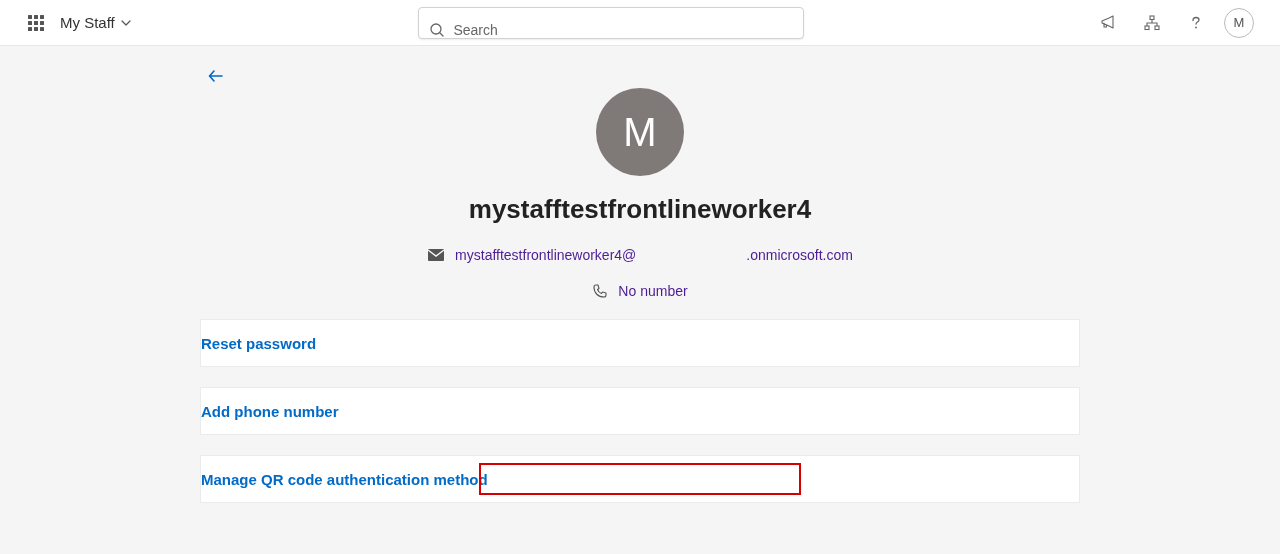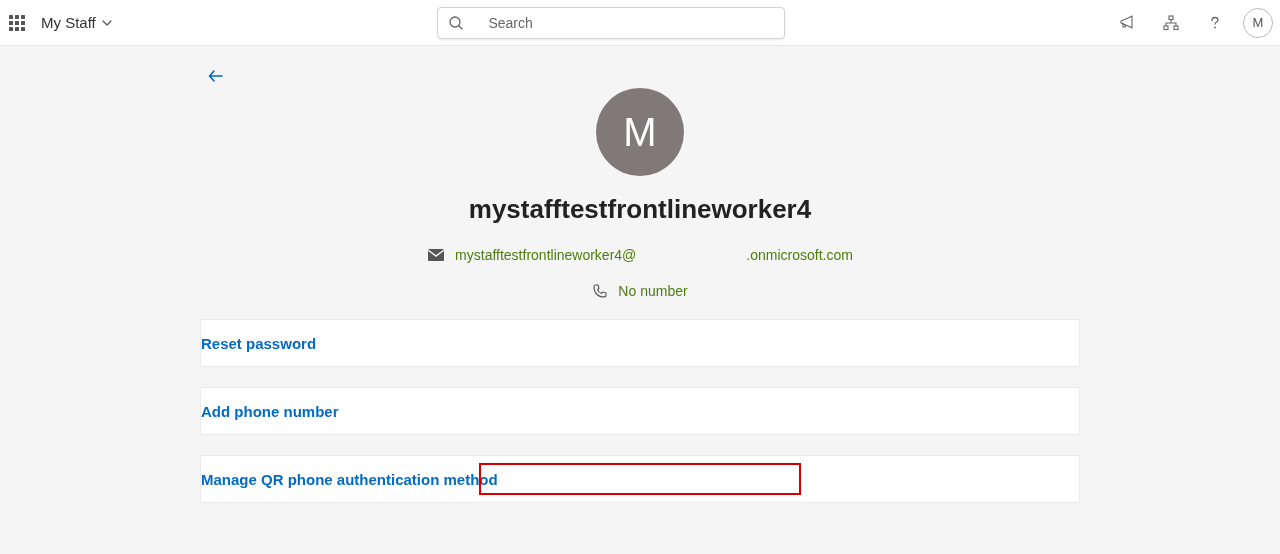--- a/index.html
+++ b/index.html
@@ -13,21 +13,21 @@
       width: 1280px;
       height: 554px;
       overflow: hidden;
     }
     .header {
       height: 46px;
       background: #fff;
       border-bottom: 1px solid #e6e6e6;
       display: flex;
       align-items: center;
-      padding: 0 1px;
+      padding: 0 20px;
     }
     .app-launcher {
       width: 32px;
       height: 32px;
       display: flex;
       align-items: center;
       justify-content: center;
       cursor: pointer;
       color: #444;
     }
@@ -41,30 +41,30 @@
       font-size: 15px;
       cursor: pointer;
     }
     .chev-down { margin-left: 6px; }
     .header-center {
       flex: 1;
       display: flex;
       justify-content: center;
     }
     .search-box {
-      width: 348px;
+      width: 386px;
       height: 32px;
       background: #fff;
       border: 1px solid #d2d2d2;
       border-radius: 4px;
       box-shadow: 0 1px 2px rgba(0,0,0,0.08);
       display: flex;
-      align-items: center;
+      align-items: flex-end;
       padding: 0 10px;
-      gap: 24px;
+      gap: 8px;
     }
     .search-box input {
       border: none;
       outline: none;
       flex: 1;
       font-size: 14px;
       color: #333;
       background: transparent;
     }
     .search-box input::placeholder { color: #666; }
@@ -140,21 +140,21 @@
       margin-top: 18px;
       font-size: 26px;
       color: #222;
       font-weight: 700;
     }
     .info-row {
       margin-top: 22px;
       display: flex;
       align-items: center;
       gap: 10px;
-      color: #4d7c0f;
+      color: #4c1d95;
       font-size: 14px;
     }
     .info-row.second { margin-top: 20px; }
     .action-card {
       width: 100%;
       height: 48px;
       background: #fff;
       border: 1px solid #ebebeb;
       margin-top: 20px;
       display: flex;
@@ -269,17 +269,17 @@
 
     <div class="action-card">
       <span>Reset password</span>
     </div>
 
     <div class="action-card">
       <span>Add phone number</span>
     </div>
 
     <div class="action-card highlighted">
-      <span>Manage QR phone authentication method</span>
+      <span>Manage QR code authentication method</span>
       <div class="inner-highlight"></div>
     </div>
   </div>
 </div>
 
 </body></html>

